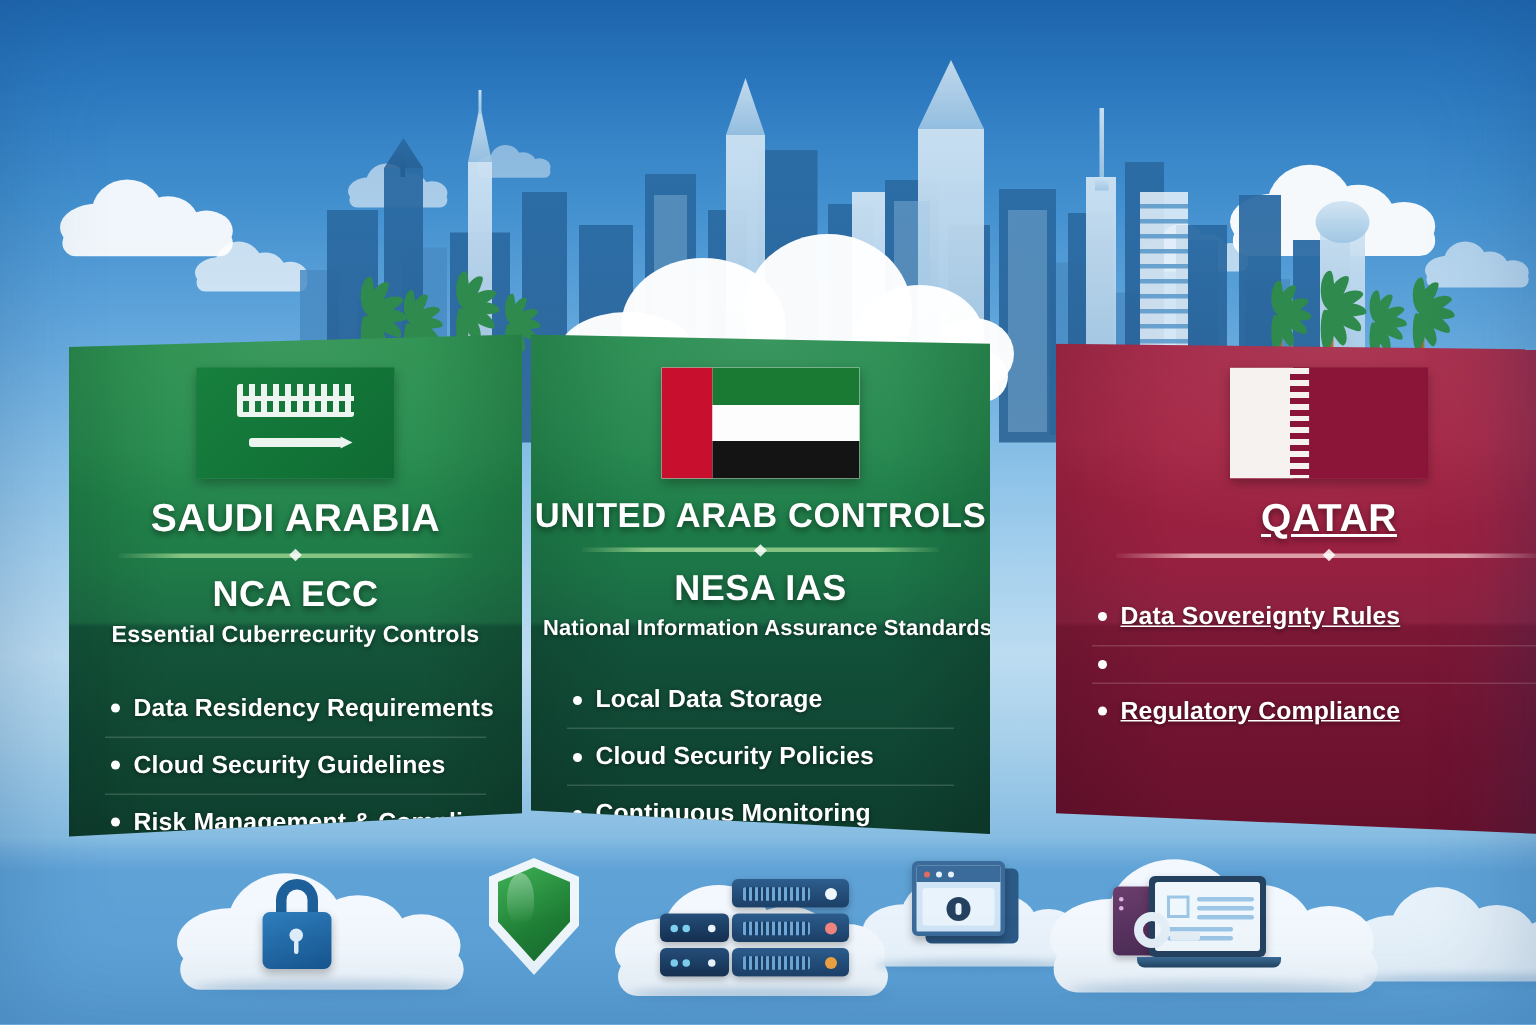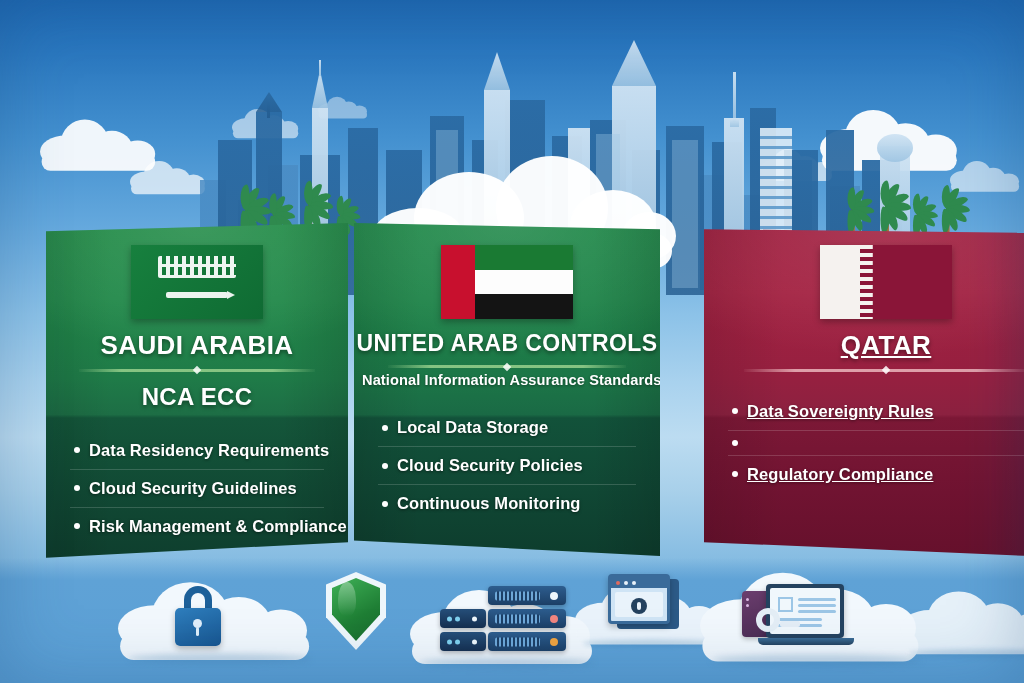--- a/index.html
+++ b/index.html
@@ -527,20 +527,21 @@
           <div class="flag flag-sa">
             <div class="sa-script"></div>
             <div class="sa-sword"></div>
           </div>
         </div>
         <div class="cname">SAUDI ARABIA</div>
         <div class="divider green-d">
           <span class="dot"></span>
         </div>
         <div class="fw-code">NCA ECC</div>
+        <div class="fw-name">Essential Cuberrecurity Controls</div>
         <div class="bullets">
           <div class="bl">
             <span class="dotb"></span>
             <span>Data  Residency Requirements</span>
           </div>
           <div class="blsep"></div>
           <div class="bl">
             <span class="dotb"></span>
             <span>Cloud Security Guidelines</span>
           </div>
@@ -561,20 +562,21 @@
             <div class="ae-red"></div>
             <div class="ae-green"></div>
             <div class="ae-white"></div>
             <div class="ae-black"></div>
           </div>
         </div>
         <div class="cname small">UNITED ARAB CONTROLS</div>
         <div class="divider green-d">
           <span class="dot"></span>
         </div>
+        <div class="fw-code">NESA IAS</div>
         <div class="fw-name tight">National Information Assurance Standards</div>
         <div class="bullets">
           <div class="bl">
             <span class="dotb"></span>
             <span>Local Data Storage</span>
           </div>
           <div class="blsep"></div>
           <div class="bl">
             <span class="dotb"></span>
             <span>Cloud Security Policies</span>

